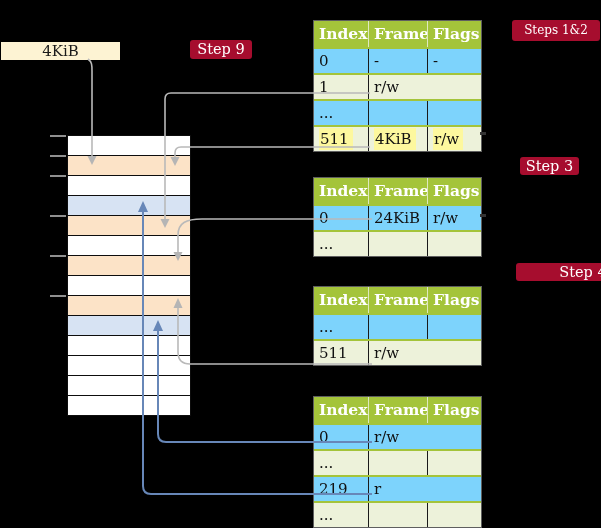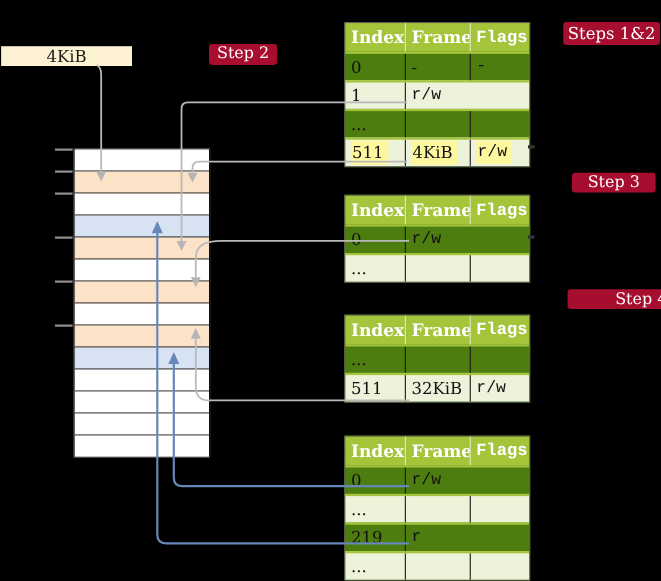--- a/index.html
+++ b/index.html
@@ -7,63 +7,63 @@
          font-family:"DejaVu Serif","Liberation Serif",serif;}
 
   
   .cr3-label{position:absolute;left:1px;top:42px;width:119px;height:18px;
              background:#fdf3d3;color:#1a1a1a;font-size:15px;line-height:18px;text-align:center;}
 
   
   .badge{position:absolute;background:#a60d2e;color:#fff;font-size:14.5px;
          text-align:center;border-radius:3px;}
   .b-step0 {left:190px;top:40px;width:62px;height:19px;line-height:19px;}
-  .b-steps12{left:512px;top:20px;width:88px;height:21px;line-height:21px;font-size:15px;}
-  .b-step3 {left:520px;top:157px;width:76px;height:18px;line-height:18px;}
+  .b-steps12{left:512px;top:20px;width:88px;height:21px;line-height:21px;font-size:12px;}
+  .b-step3 {left:520px;top:157px;width:59px;height:18px;line-height:18px;}
   .b-step4 {left:516px;top:263px;width:76px;height:18px;line-height:18px;padding-left:29px;}
 
   
   .tick{position:absolute;left:50px;width:16px;height:2px;background:#8f8f8f;}
 
   
   .memcol{position:absolute;left:67px;top:135px;width:122px;border:1px solid #0d0d0d;background:#fff;}
   .mem-row{height:19px;border-bottom:1px solid #0d0d0d;}
   .mem-row:last-child{border-bottom:none;}
   .mem-row.free{background:#ffffff;}
   .mem-row.pagetable{background:#fce3c7;}
   .mem-row.mapped{background:#d7e3f3;}
 
   
-  .ptable{position:absolute;left:313px;width:167px;border:1px solid #5f5f5f;background:#4d7c0f;}
+  .ptable{position:absolute;left:313px;width:167px;border:1px solid #5f5f5f;background:#7dd3fc;}
   .t0{top:20px;} .t1{top:177px;} .t2{top:286px;} .t3{top:396px;}
   .thead{display:flex;background:#a4c43a;height:26px;}
   .thead .cell{color:#fff;font-weight:bold;font-size:15.5px;line-height:26px;}
   .trow{display:flex;height:26px;border-top:2px solid #a4c43a;box-sizing:border-box;}
   .trow.shaded{background:#edf2da;}
   .cell{box-sizing:border-box;padding-left:5px;font-size:15px;line-height:24px;color:#111;
         white-space:nowrap;overflow:hidden;}
-  .c0{width:54px;} .c1{width:59px;} .c2{width:54px;font-family:Liberation Mono, monospace;}
+  .c0{width:54px;} .c1{width:59px;} .c2{width:54px;}
   .trow .c1,.trow .c2{border-left:1px solid #1a1a1a;}
   .thead .c1,.thead .c2{border-left:1px solid #dfe9c0;}
   .hl{background:#fdf89e;padding:2px 4px 2px 1px;}
 
   
   .stub{position:absolute;width:6px;height:3px;background:#333;}
   .s1{left:480px;top:132px;} .s2{left:480px;top:214px;}
 
   .overlay{position:absolute;left:0;top:0;pointer-events:none;}
 </style>
 </head>
 <body>
 
 <div class="stage">
 
   <div class="cr3-label">4KiB</div>
 
-  <div class="badge b-step0">Step 2</div>
+  <div class="badge b-step0">Step 9</div>
   <div class="badge b-steps12">Steps 1&amp;2</div>
   <div class="badge b-step3">Step 3</div>
   <div class="badge b-step4">Step 4</div>
 
   <div class="tick" style="top:135px"></div>
   <div class="tick" style="top:155px"></div>
   <div class="tick" style="top:175px"></div>
   <div class="tick" style="top:215px"></div>
   <div class="tick" style="top:255px"></div>
   <div class="tick" style="top:295px"></div>
@@ -112,20 +112,21 @@
       </div>
     </div>
   <div class="ptable t1">
       <div class="thead">
         <div class="cell c0">Index</div>
         <div class="cell c1">Frame</div>
         <div class="cell c2">Flags</div>
       </div>
       <div class="trow">
         <div class="cell c0">0</div>
+        <div class="cell c1">24KiB</div>
         <div class="cell c2">r/w</div>
       </div>
       <div class="trow shaded">
         <div class="cell c0">...</div>
         <div class="cell c1"></div>
         <div class="cell c2"></div>
       </div>
     </div>
   <div class="ptable t2">
       <div class="thead">
@@ -133,21 +134,20 @@
         <div class="cell c1">Frame</div>
         <div class="cell c2">Flags</div>
       </div>
       <div class="trow">
         <div class="cell c0">...</div>
         <div class="cell c1"></div>
         <div class="cell c2"></div>
       </div>
       <div class="trow shaded">
         <div class="cell c0">511</div>
-        <div class="cell c1">32KiB</div>
         <div class="cell c2">r/w</div>
       </div>
     </div>
   <div class="ptable t3">
       <div class="thead">
         <div class="cell c0">Index</div>
         <div class="cell c1">Frame</div>
         <div class="cell c2">Flags</div>
       </div>
       <div class="trow">

